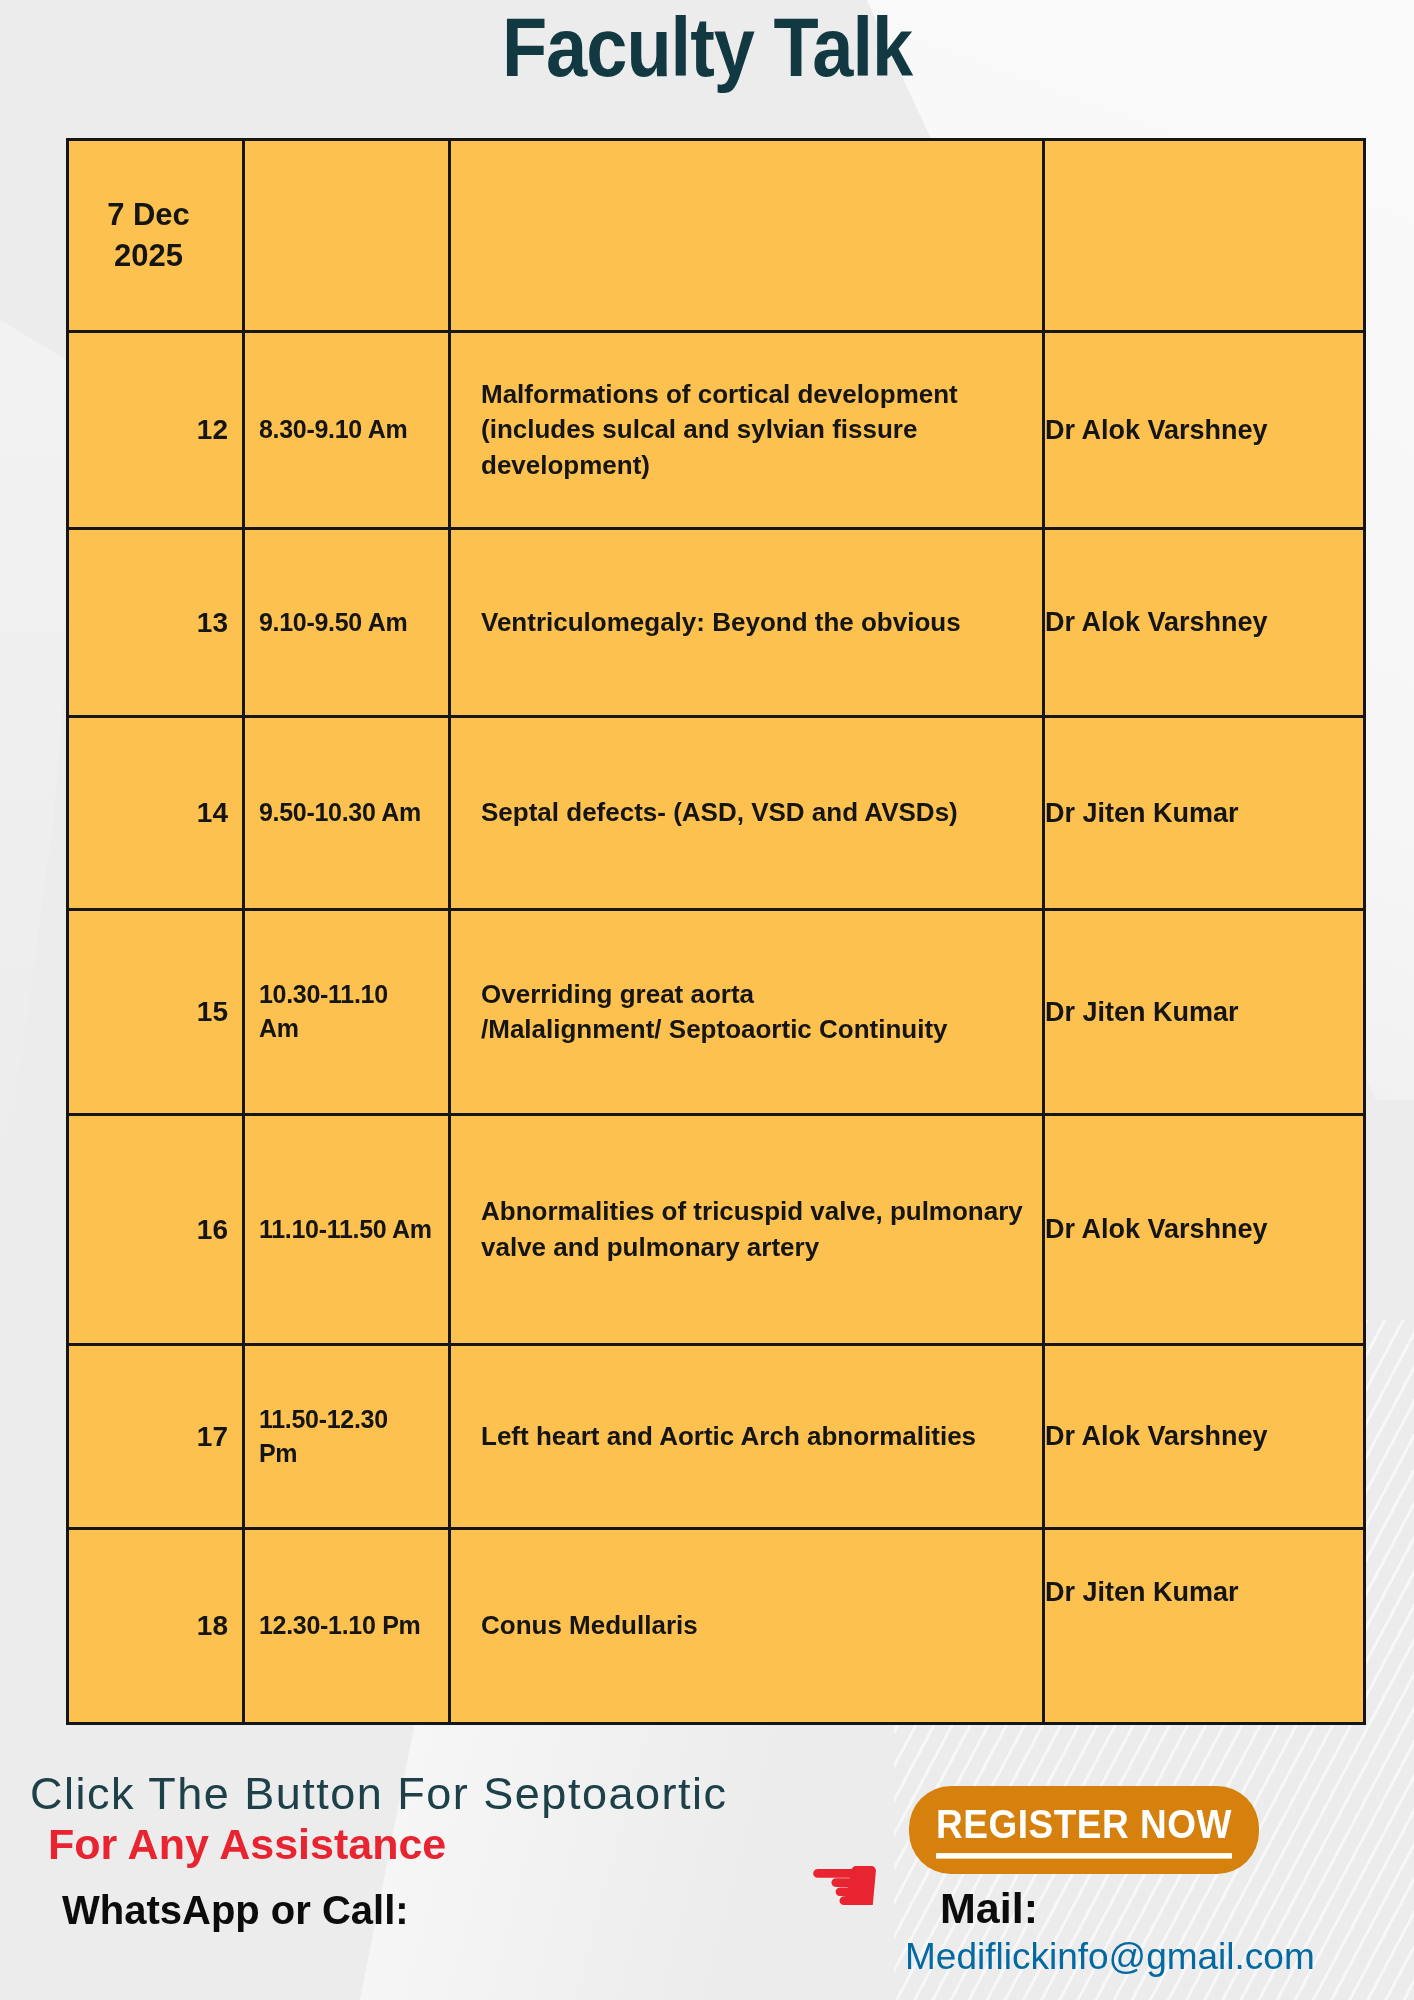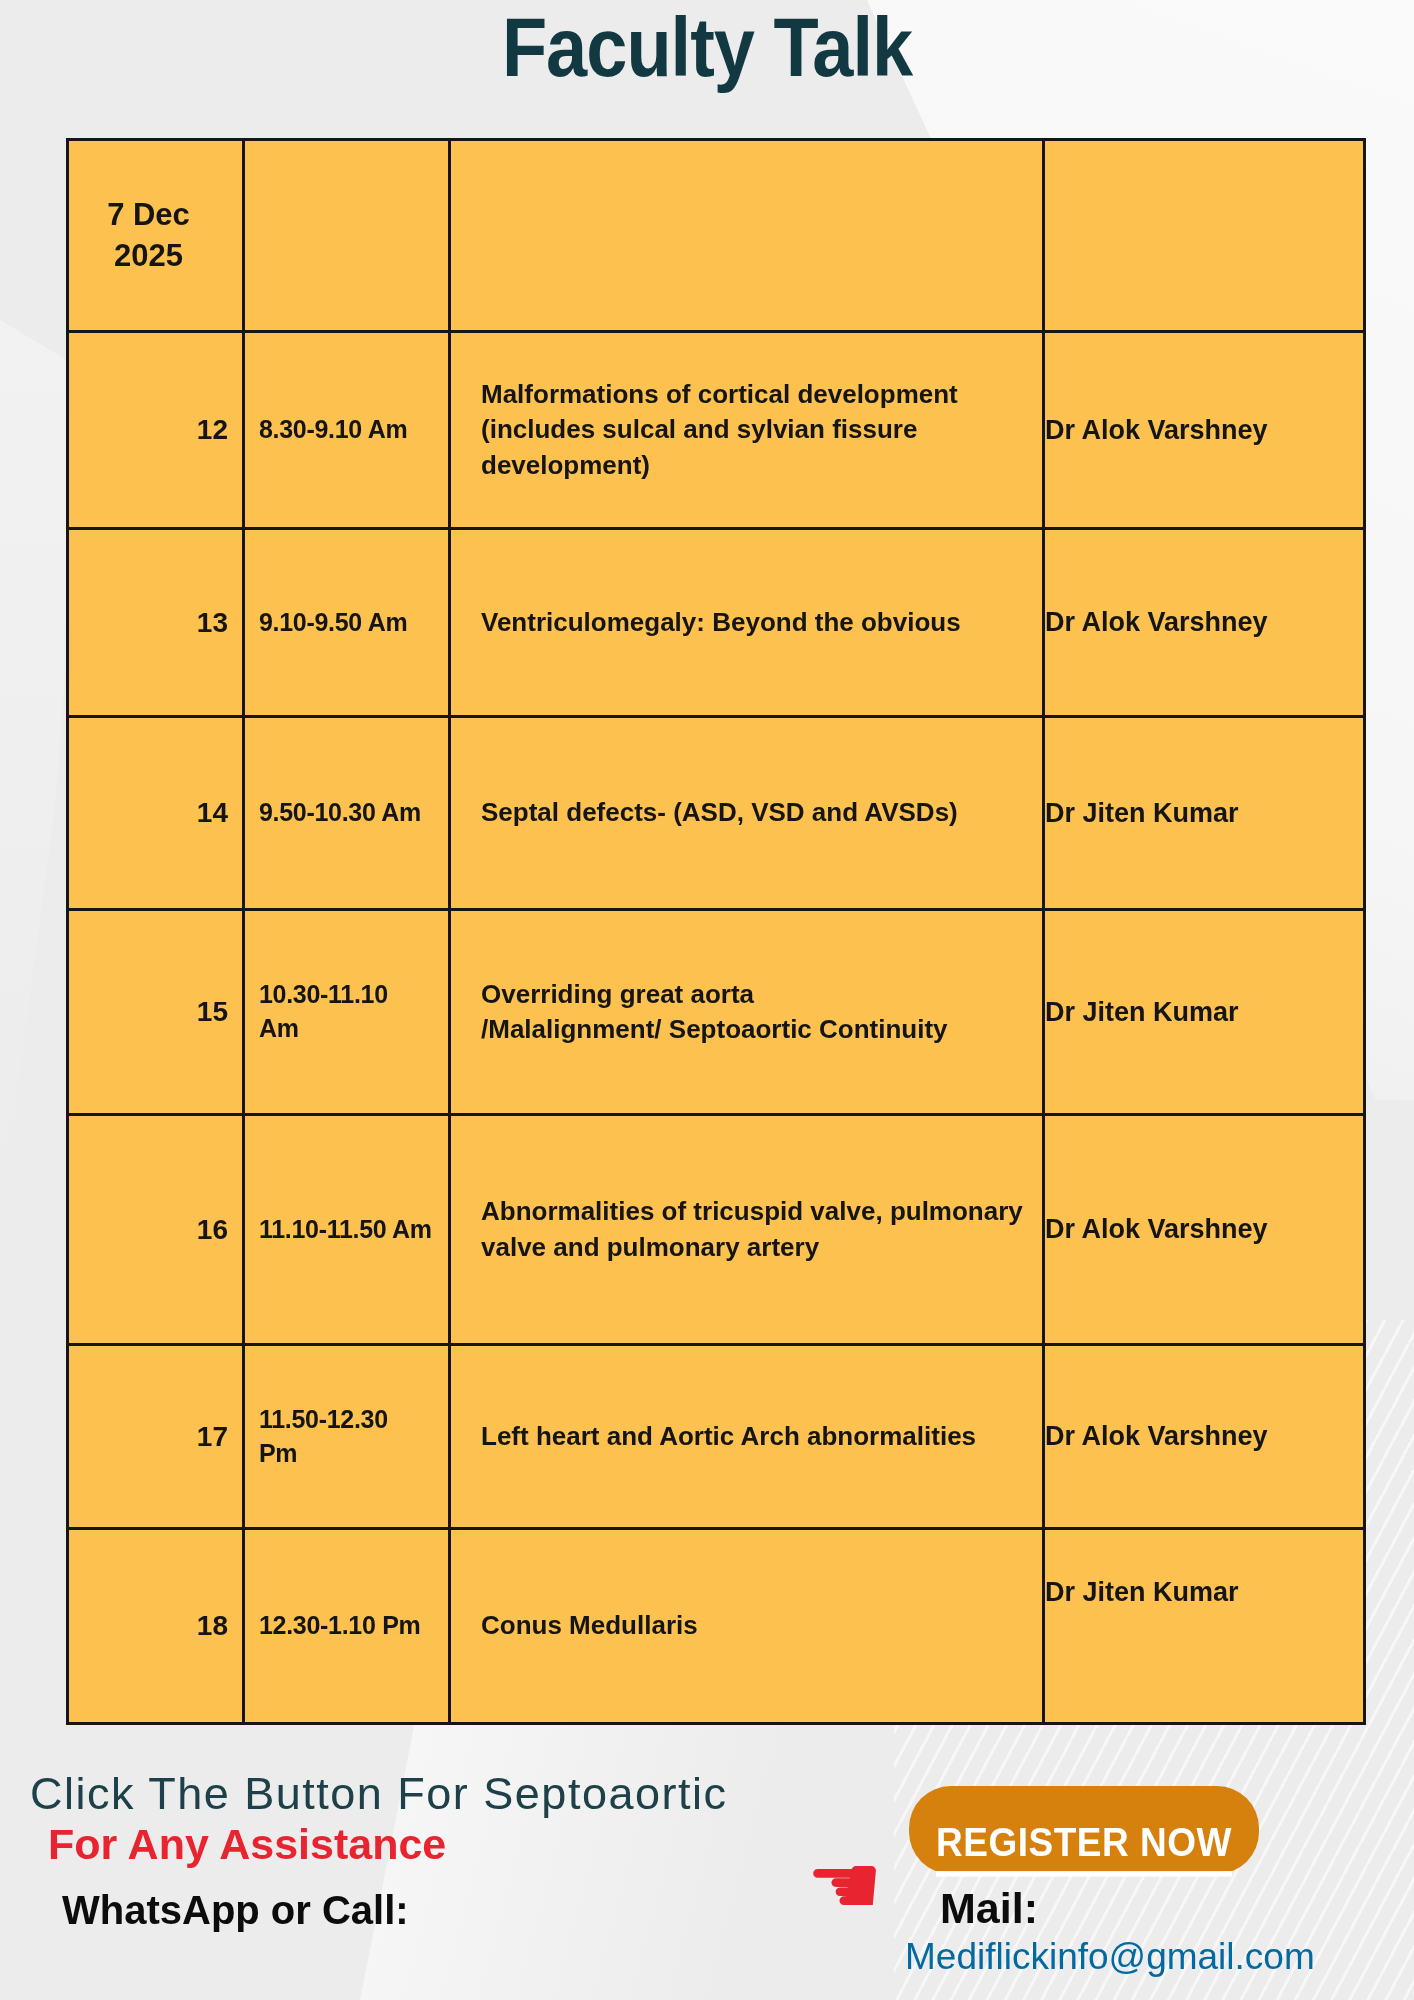--- a/index.html
+++ b/index.html
@@ -90,21 +90,21 @@
     display:flex; align-items:center; gap:28px;
     font-size:36px; color:#404040;
   }
   .phone-line svg { width:38px; height:38px; }
 
   .register-btn {
     position:absolute; left:909px; top:1786px;
     width:350px; height:88px;
     background:#d6810e;
     border-radius:42px;
-    display:flex; align-items:flex-end; justify-content:center;
+    display:flex; align-items:center; justify-content:center;
     cursor:pointer; border:none;
   }
   .register-btn span {
     color:#ffffff; font-size:37px; font-weight:800; letter-spacing:0.5px;
     border-bottom:5px solid #ffffff; padding-bottom:5px;
     transform:scaleY(1.1);
     white-space:nowrap;
   }
   .hand-icon {
     position:absolute; left:806px; top:1842px;

